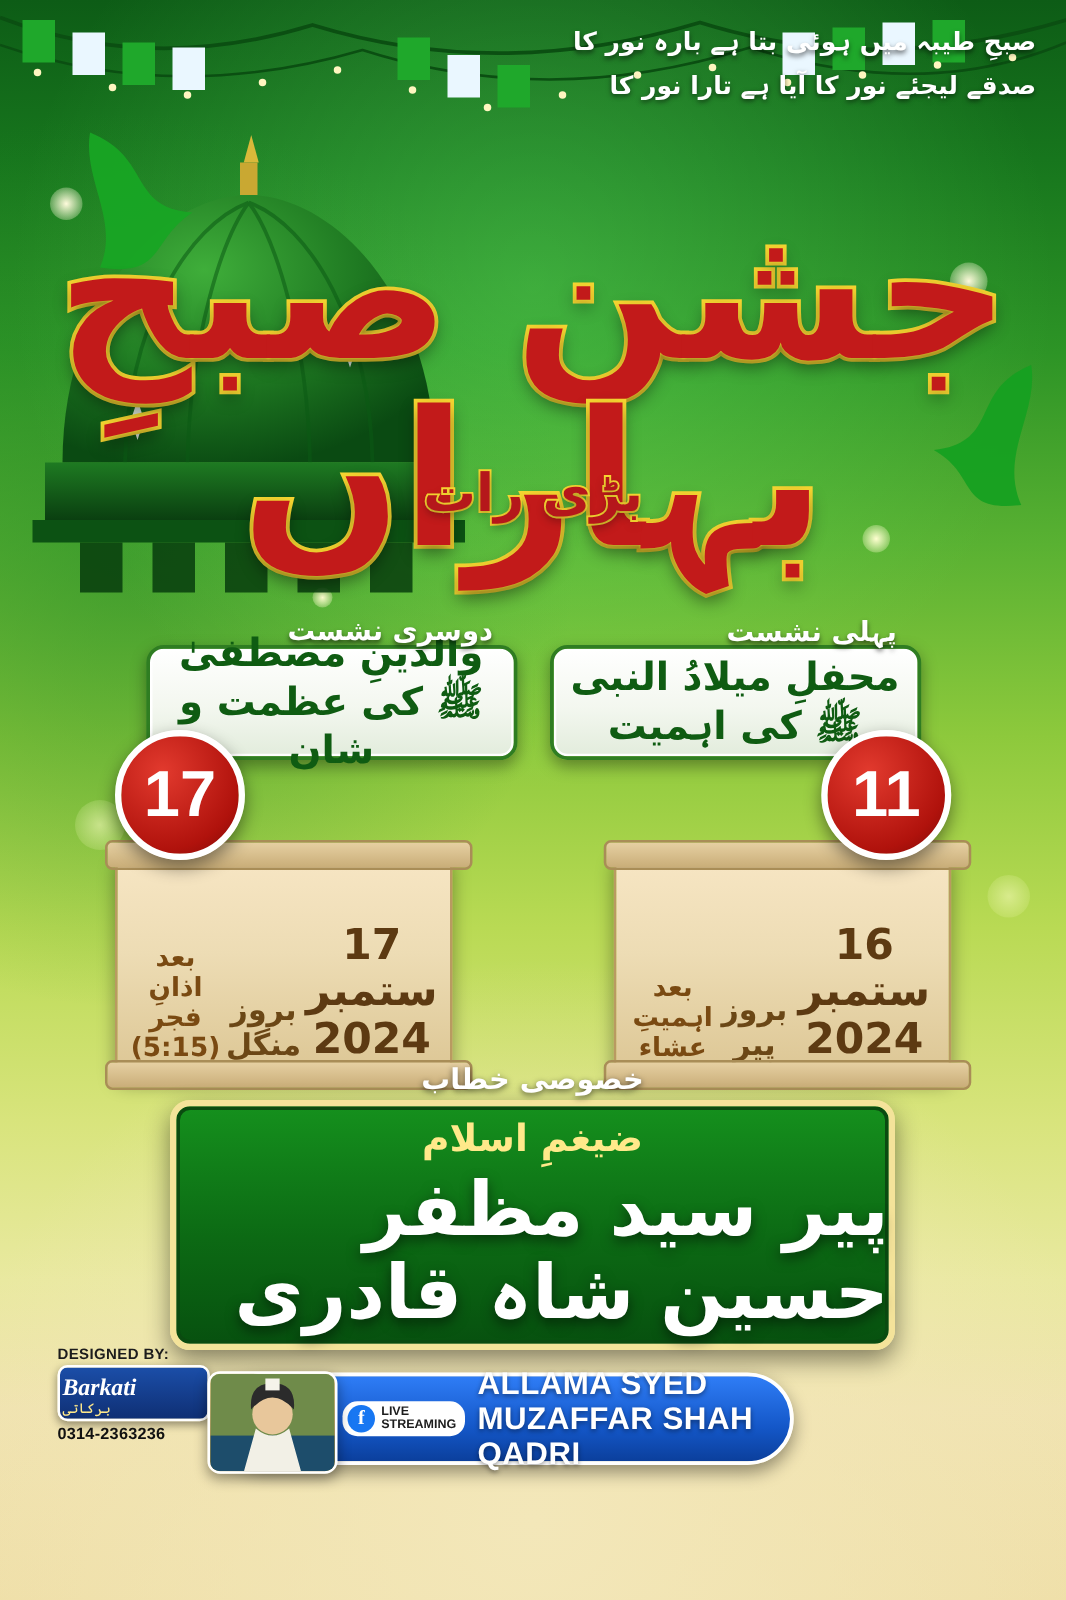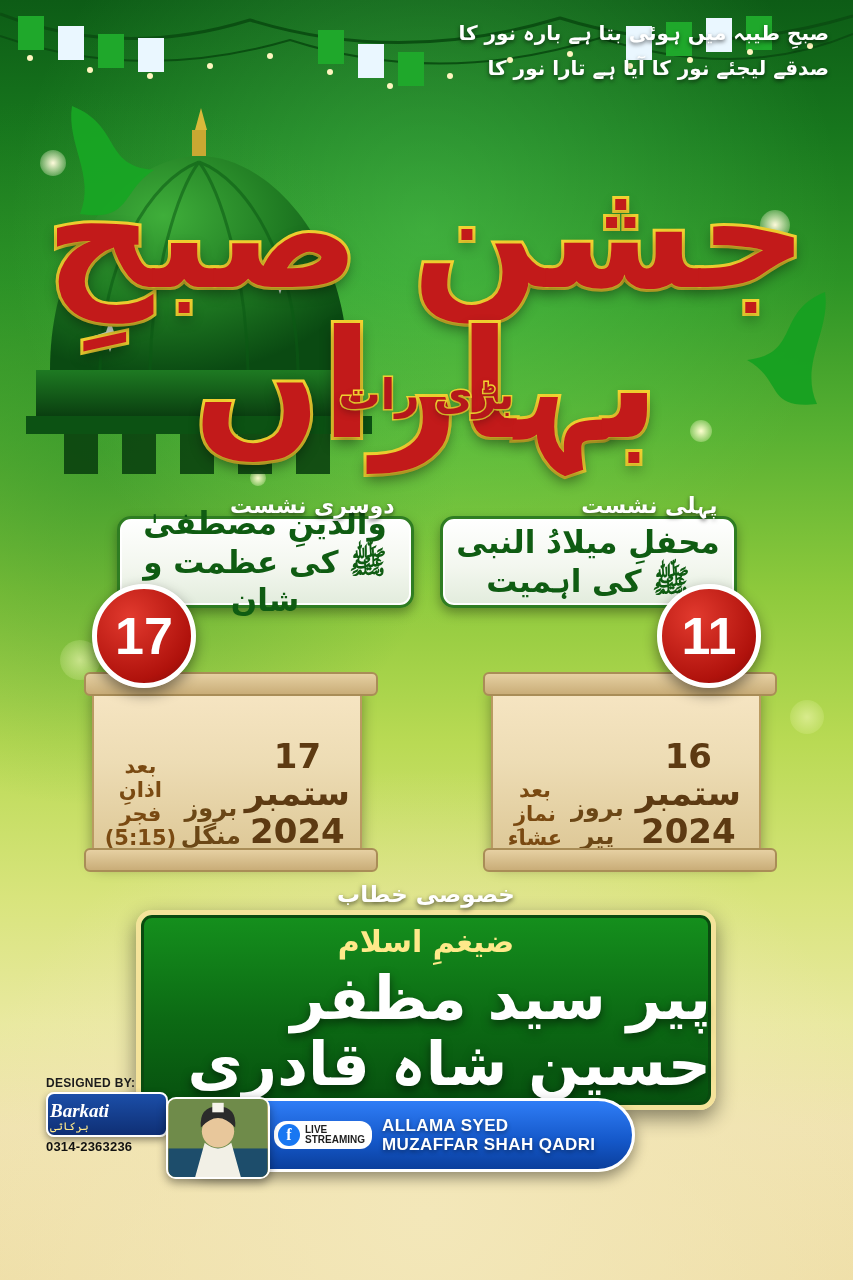--- a/index.html
+++ b/index.html
@@ -147,21 +147,20 @@
 
   
   #speaker-panel {
     position:absolute; top:880px; left:136px; width:580px; height:200px;
     background:linear-gradient(180deg,#15901d 0%,#0c6a14 55%,#07510f 100%);
     border:5px solid #f4e39a;
     border-radius:16px;
     box-shadow:0 8px 20px rgba(0,0,0,.45), inset 0 0 0 3px #0a4b10;
     display:flex; flex-direction:column; align-items:center; justify-content:center;
     gap:6px;
-    margin-top:30px;
   }
   #speaker-kicker {
     position:absolute; top:-34px; width:100%; text-align:center; direction:rtl;
     font-size:23px; font-weight:bold; color:#ffffff;
     text-shadow:0 2px 5px rgba(0,0,0,.6);
     font-family:"DejaVu Sans","Liberation Sans",sans-serif;
   }
   #speaker-title {
     direction:rtl; font-size:30px; font-weight:bold; color:#ffe98a;
     font-family:"DejaVu Sans","Liberation Sans",sans-serif;
@@ -194,21 +193,21 @@
     flex:0 0 auto;
   }
   #fb-circle {
     width:22px; height:22px; border-radius:50%;
     background:#1877f2; color:#fff; font-weight:bold; font-size:16px;
     display:flex; align-items:center; justify-content:center;
     font-family:"Liberation Serif",serif;
   }
   #fb-text { font-size:10px; font-weight:bold; color:#1d1d1d; line-height:1.05; }
   #live-names {
-    color:#ffffff; font-weight:bold; font-size:17px; line-height:1.12;
+    color:#ffffff; font-weight:bold; font-size:25px; line-height:1.12;
     letter-spacing:.4px; text-shadow:0 2px 4px rgba(0,0,0,.45);
     font-family:"Liberation Sans",sans-serif;
   }
 
   
   #designed-by {
     position:absolute; left:46px; top:1076px; width:122px; text-align:left;
   }
   #designed-by .lbl {
     font-size:12px; font-weight:bold; color:#1c1c1c; letter-spacing:.3px;
@@ -367,21 +366,21 @@
       <div class="session-kicker">دوسری نشست</div>
       <div class="session-text">والدینِ مصطفیٰ ﷺ کی عظمت و شان</div>
     </div>
   </div>
 
   <div id="dates">
     <div class="scroll" id="scroll-right">
       <div class="scroll-body">
         <div class="scroll-date">16 ستمبر 2024</div>
         <div class="scroll-day">بروز پیر</div>
-        <div class="scroll-time">بعد نمازِ عشاء</div>
+        <div class="scroll-time">بعد اہمیتِ عشاء</div>
       </div>
     </div>
     <div class="scroll" id="scroll-left">
       <div class="scroll-body">
         <div class="scroll-date">17 ستمبر 2024</div>
         <div class="scroll-day">بروز منگل</div>
         <div class="scroll-time">بعد اذانِ فجر (5:15)</div>
       </div>
     </div>
 

